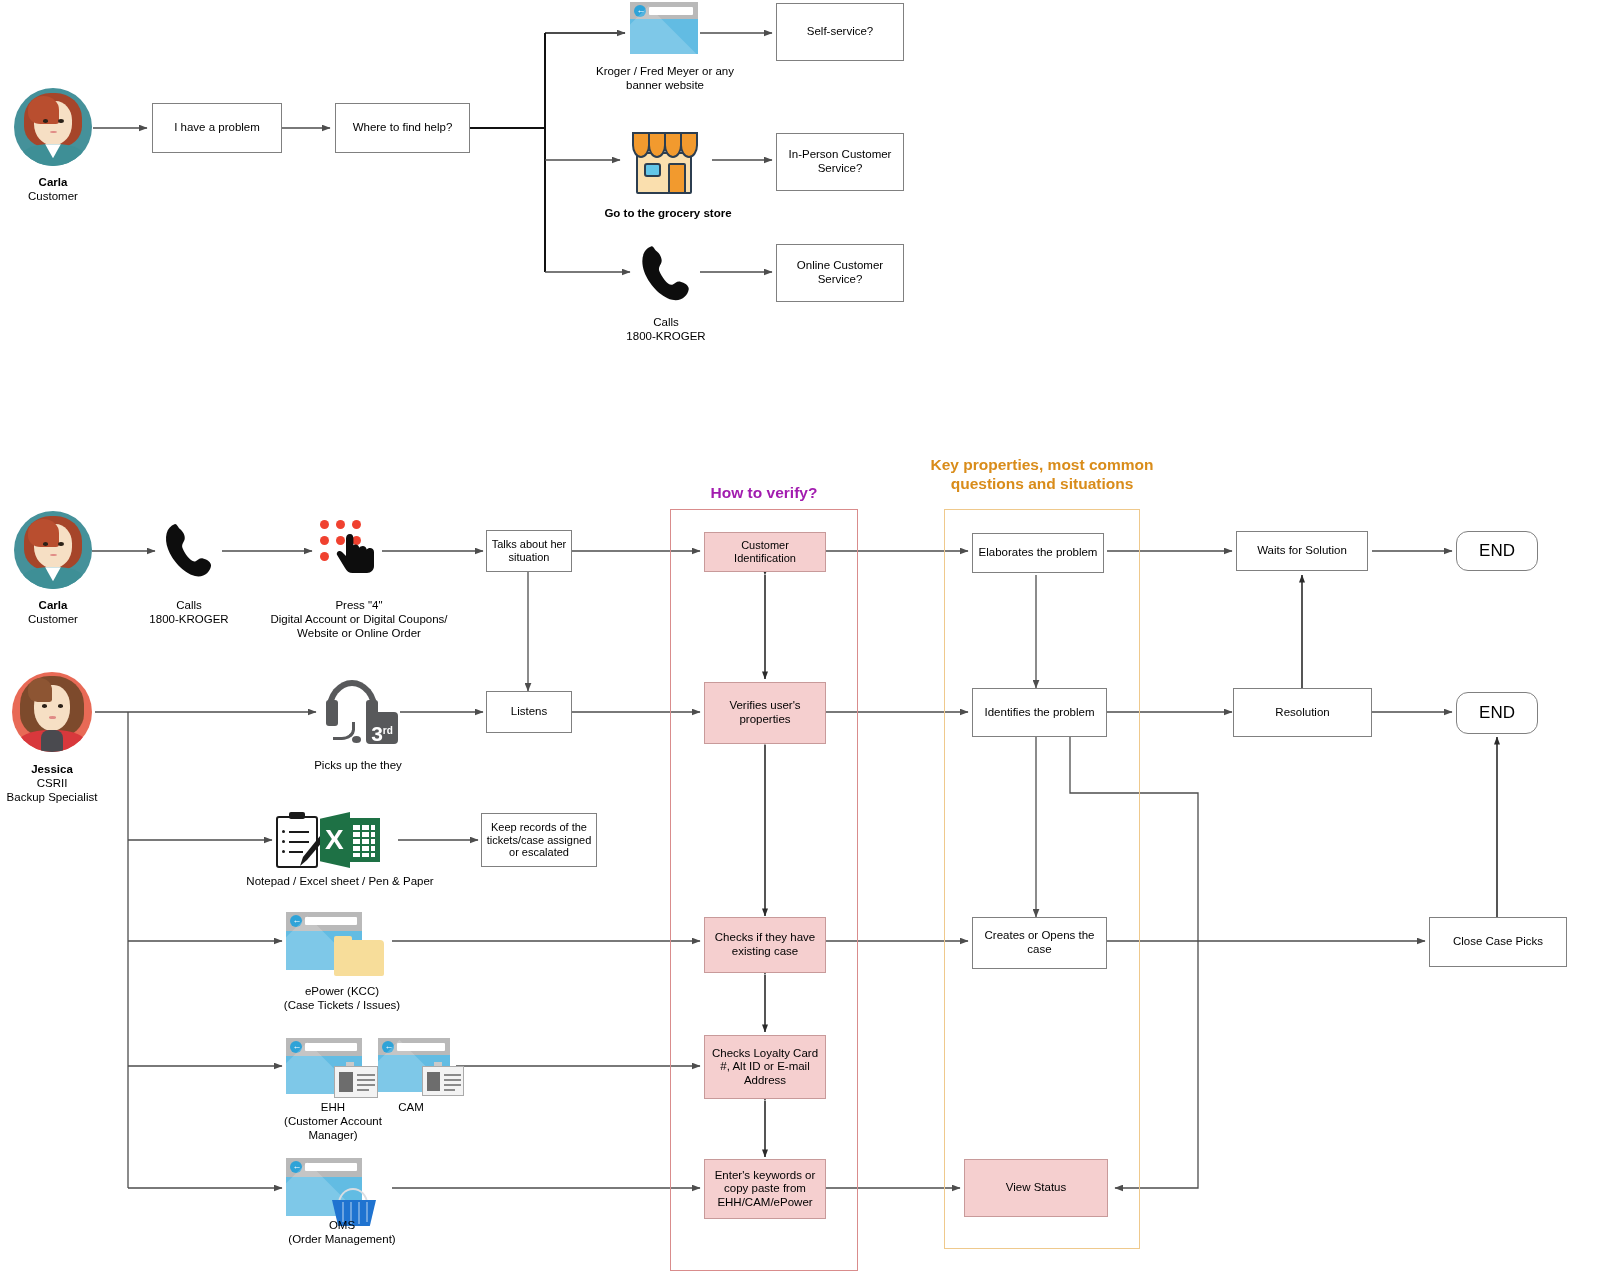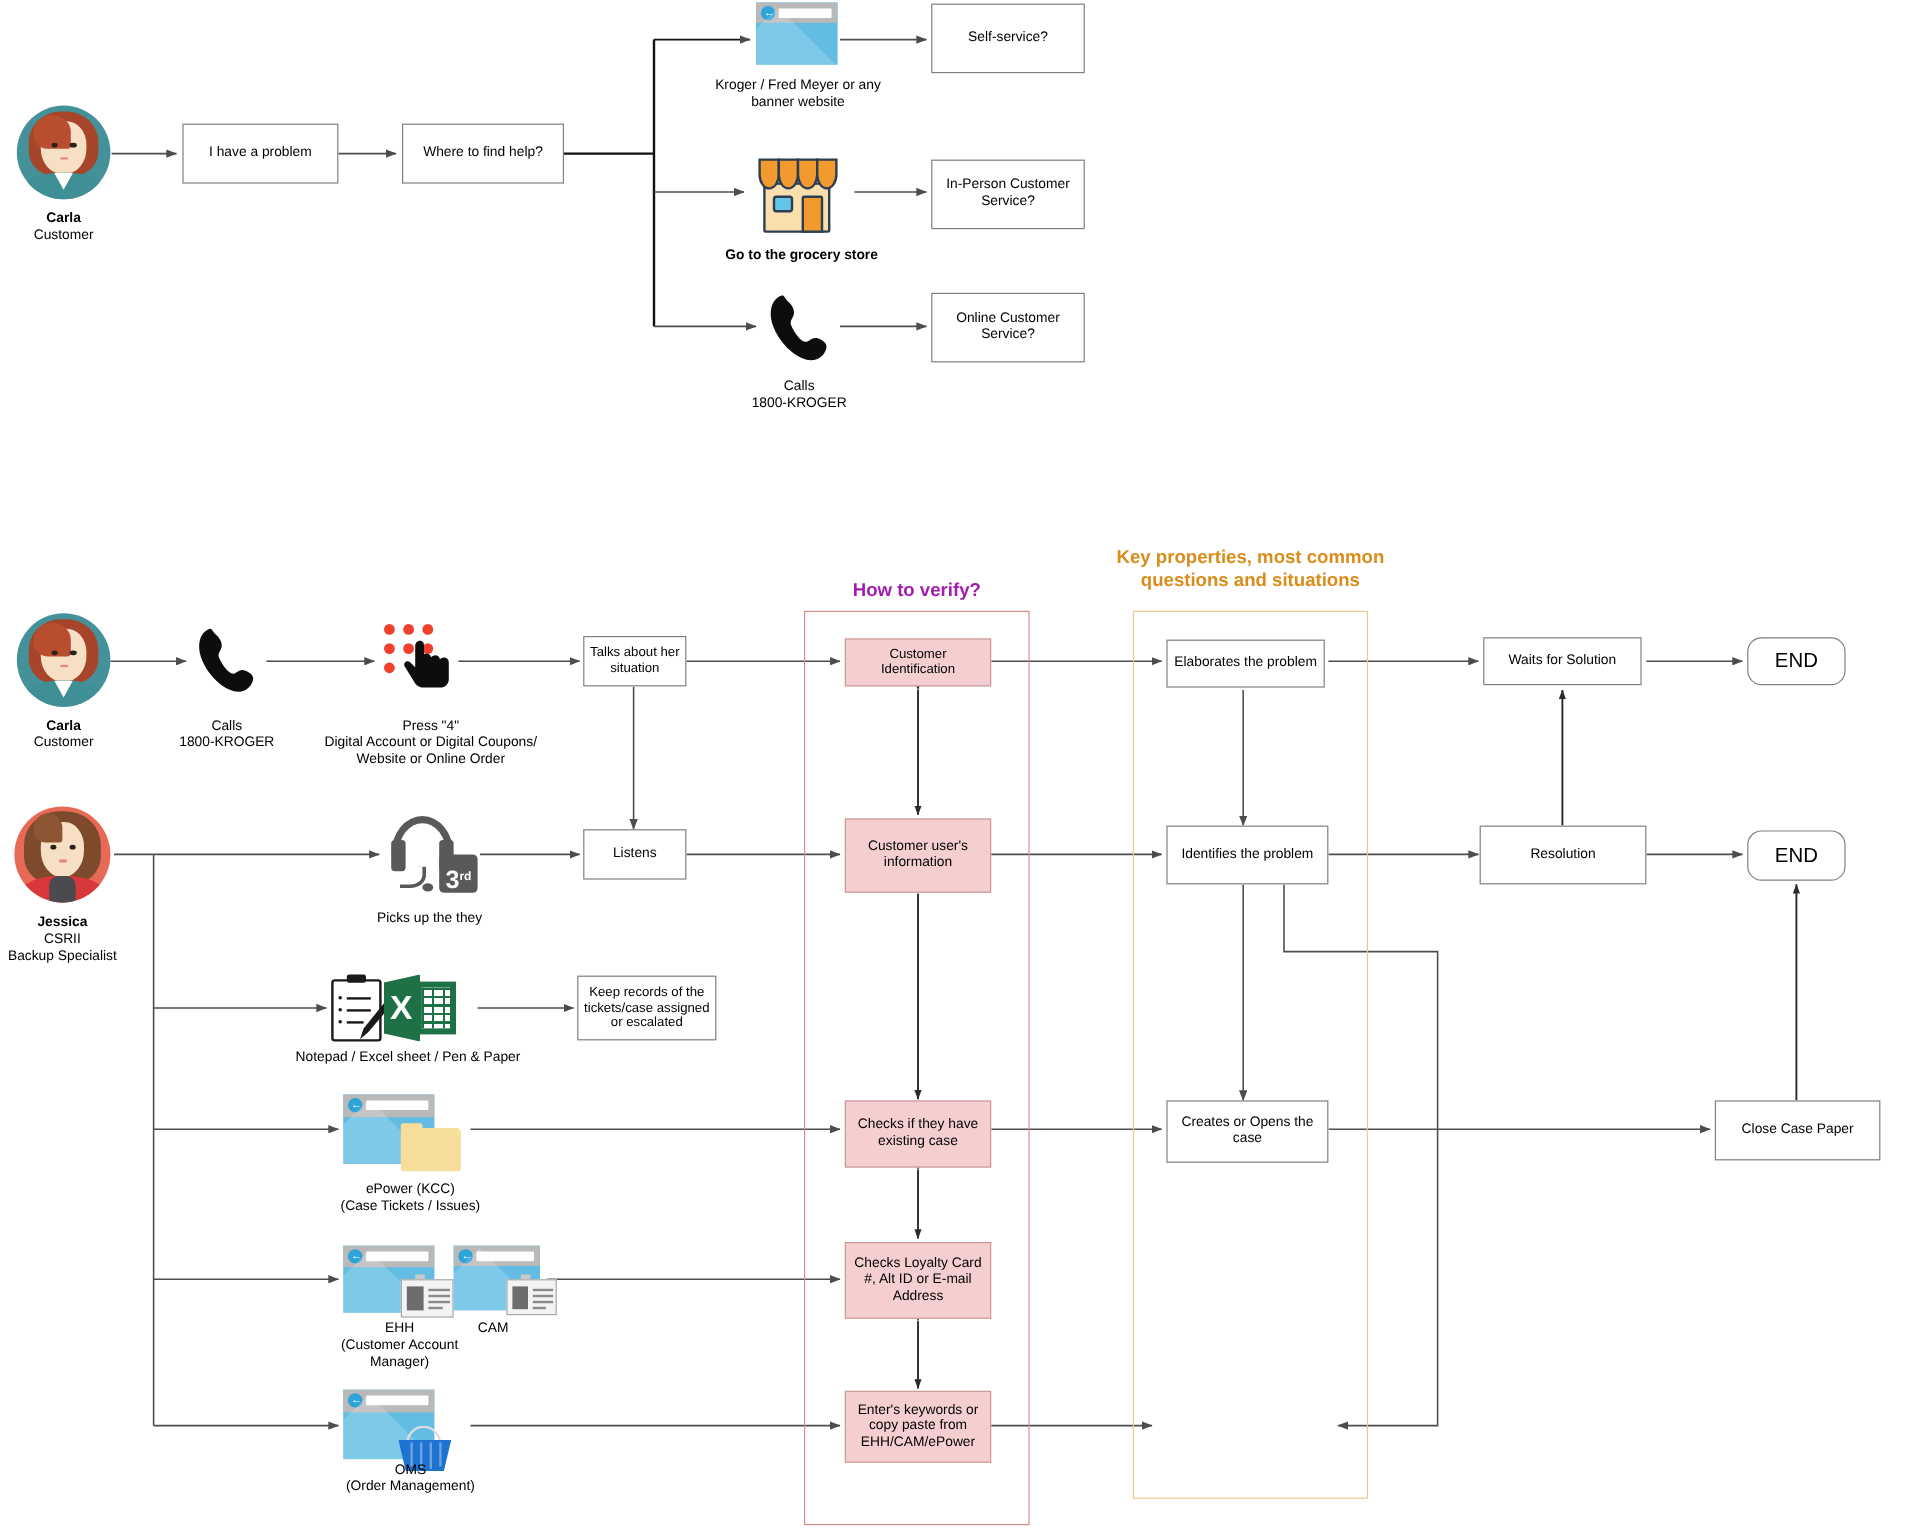--- a/index.html
+++ b/index.html
@@ -437,28 +437,29 @@
   <div class="caption" style="left:262px;top:1218px;width:160px;">
     <span>OMS</span><br>
     <span>(Order Management)</span>
   </div>
 
   <div class="node box" style="left:486px;top:530px;width:86px;height:42px;font-size:11px;">Talks about her situation</div>
   <div class="node box" style="left:486px;top:691px;width:86px;height:42px;">Listens</div>
   <div class="node box" style="left:481px;top:813px;width:116px;height:54px;font-size:11px;">Keep records of the tickets/case assigned or escalated</div>
 
   <div class="node box pink" style="left:704px;top:532px;width:122px;height:40px;font-size:11px;">Customer Identification</div>
-  <div class="node box pink" style="left:704px;top:682px;width:122px;height:62px;">Customer user's information</div>
+  <div class="node box pink" style="left:704px;top:682px;width:122px;height:62px;">Verifies user's properties</div>
   <div class="node box pink" style="left:704px;top:917px;width:122px;height:56px;">Checks if they have existing case</div>
   <div class="node box pink" style="left:704px;top:1035px;width:122px;height:64px;">Checks Loyalty Card #, Alt ID or E-mail Address</div>
   <div class="node box pink" style="left:704px;top:1159px;width:122px;height:60px;">Enter's keywords or copy paste from EHH/CAM/ePower</div>
+  <div class="node box pink" style="left:964px;top:1159px;width:144px;height:58px;">View Status</div>
 
   <div class="node box" style="left:972px;top:533px;width:132px;height:40px;">Elaborates the problem</div>
   <div class="node box" style="left:972px;top:688px;width:135px;height:49px;">Identifies the problem</div>
   <div class="node box" style="left:972px;top:917px;width:135px;height:52px;">Creates or Opens the case</div>
   <div class="node box" style="left:1236px;top:531px;width:132px;height:40px;">Waits for Solution</div>
   <div class="node box" style="left:1233px;top:688px;width:139px;height:49px;">Resolution</div>
-  <div class="node box" style="left:1429px;top:917px;width:138px;height:50px;">Close Case Paper</div>
+  <div class="node box" style="left:1429px;top:917px;width:138px;height:50px;">Close Case Picks</div>
 
   <div class="node box end" style="left:1456px;top:531px;width:82px;height:40px;">END</div>
   <div class="node box end" style="left:1456px;top:692px;width:82px;height:42px;">END</div>
 
 </div>
 
 </body></html>

